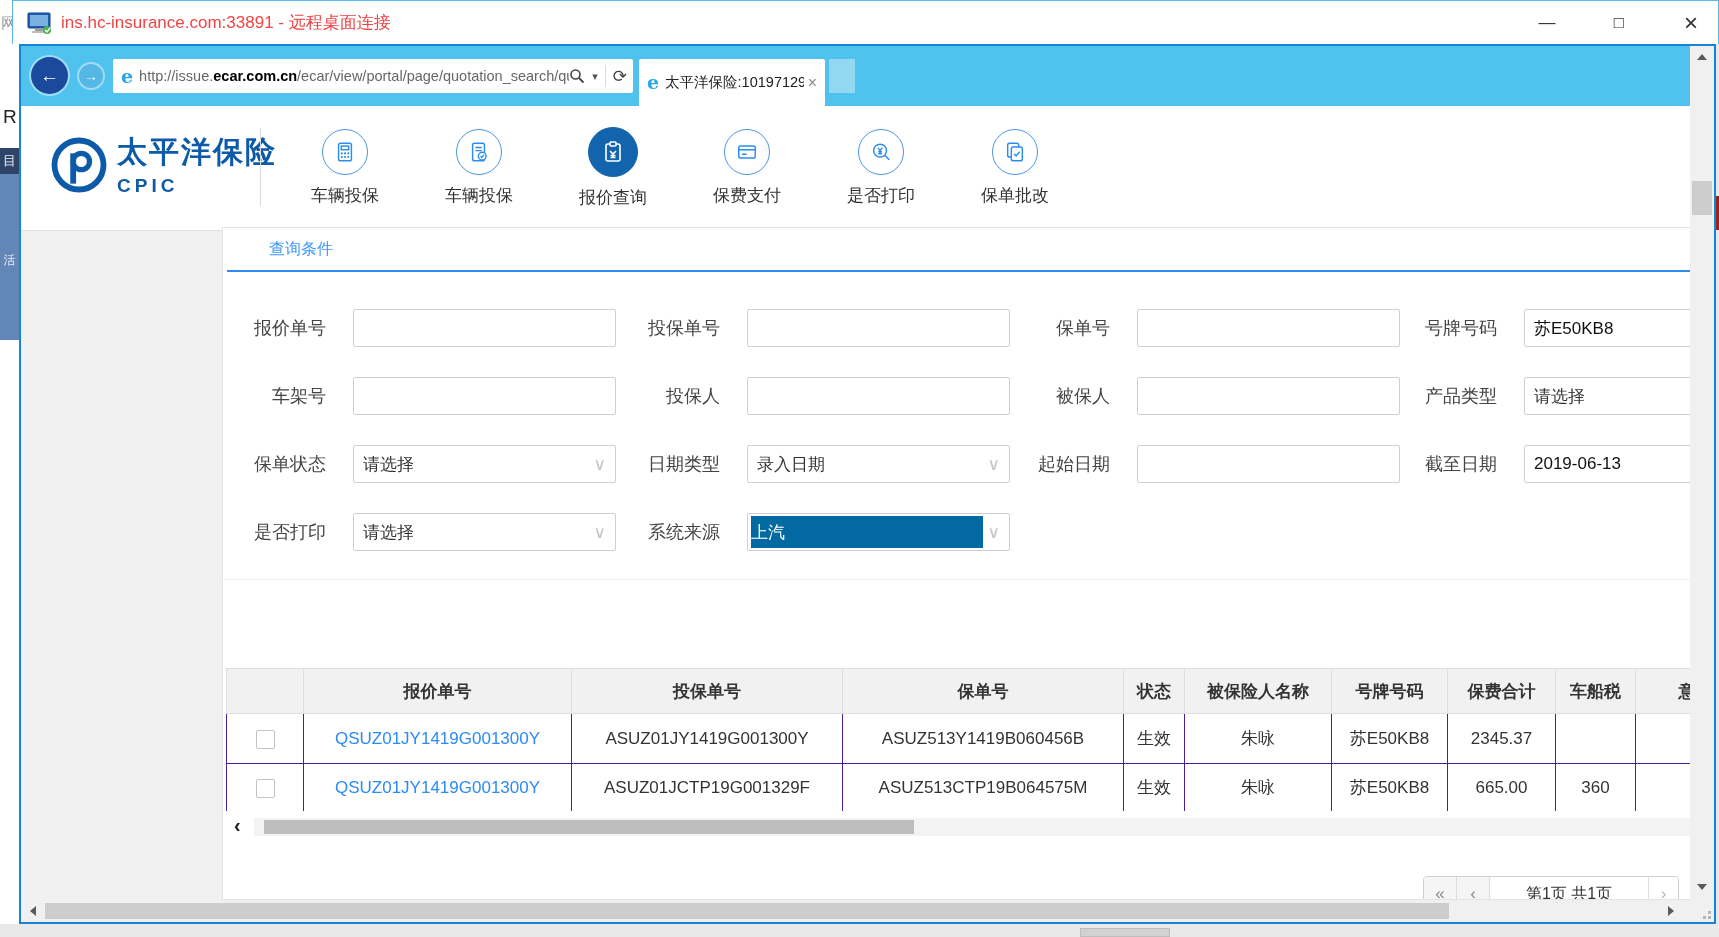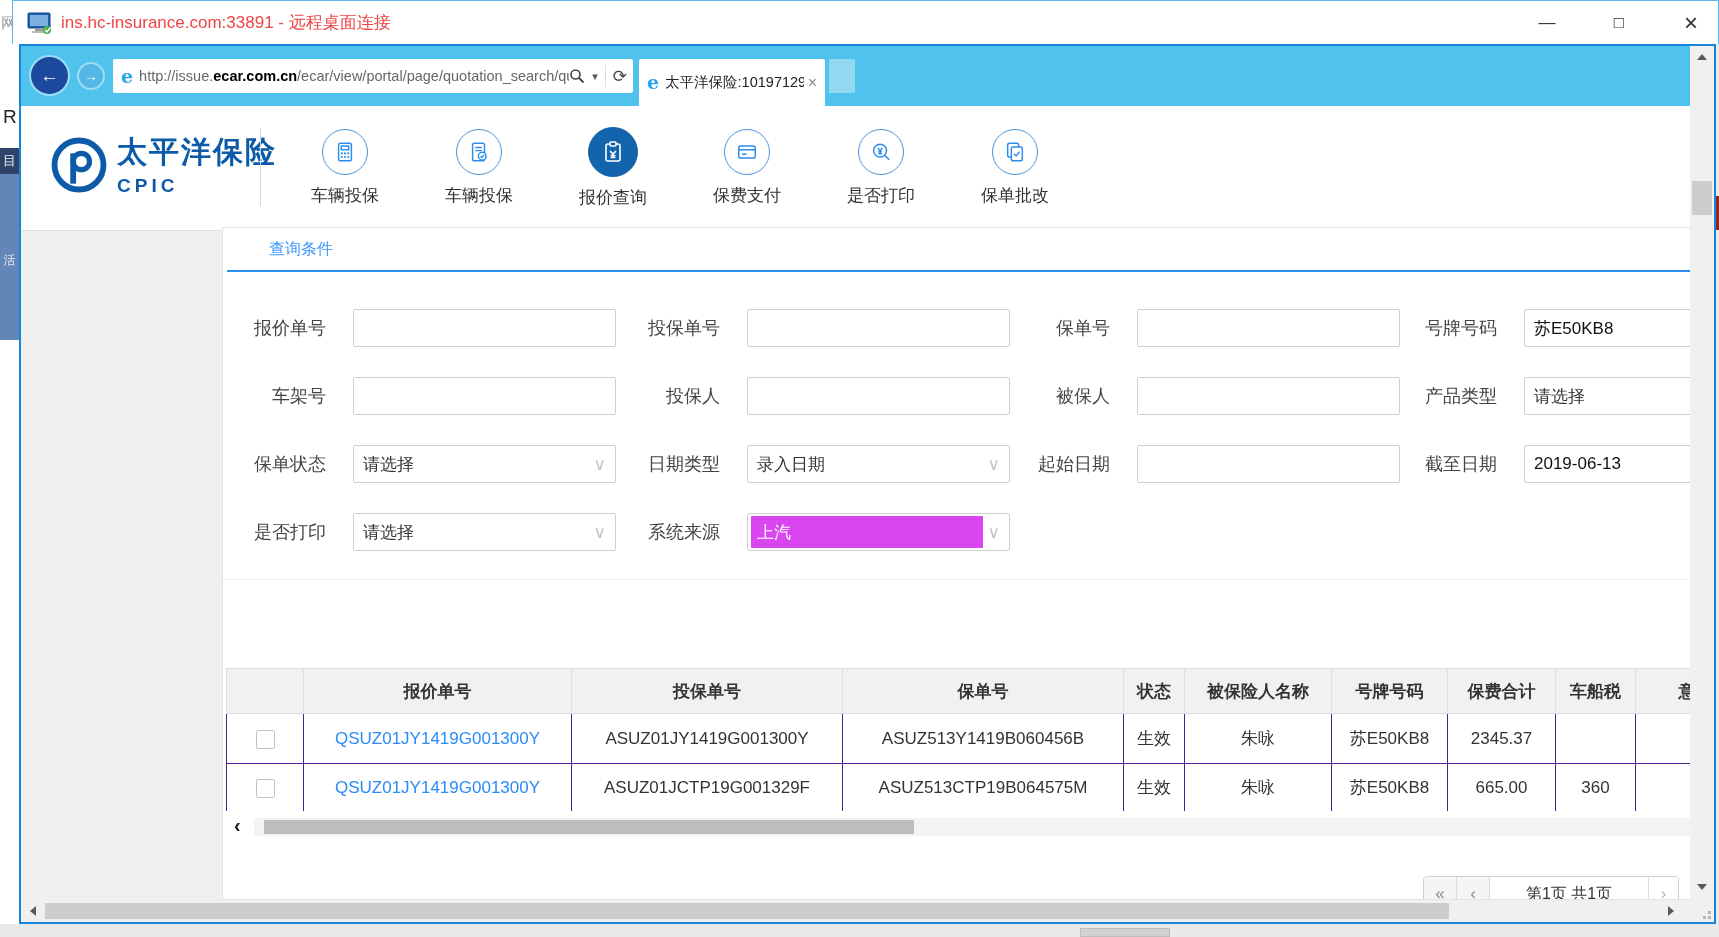--- a/index.html
+++ b/index.html
@@ -79,21 +79,21 @@
   #sec-title { left:30px; top:11px; font-size:16px; color:#3e97fa;margin-left:16px; }
   #sec-line { left:4px; top:42px; width:1471px; height:2px; background:#2d8cf0; }
 
   #form { left:0; top:81px; width:1564px; display:grid;
           grid-template-columns:130px 263px 131px 263px 127px 263px 124px 263px;
           grid-auto-rows:38px; row-gap:30px; }
   .flabel { display:flex; align-items:center; justify-content:flex-end; padding-right:27px; font-size:18px; color:#444; white-space:nowrap; }
   .ti { width:100%; height:38px; border:1px solid #cfcfcf; border-radius:2px; font-size:17px; color:#111; padding:0 9px; font-family:"Liberation Sans", sans-serif; background:#fff; }
   .sel { position:relative; width:100%; height:38px; border:1px solid #cfcfcf; border-radius:2px; background:#fff; display:flex; align-items:center; padding:0 9px; font-size:17px; color:#333; }
   .sel .chev { position:absolute; right:9px; color:#c4c4c4; font-size:17px; }
-  .sel .hl { position:absolute; left:3px; top:2px; right:26px; bottom:2px; background:#d946ef; color:#fff; display:flex; align-items:center; padding-left:6px; }
+  .sel .hl { position:absolute; left:3px; top:2px; right:26px; bottom:2px; background:#0369a1; color:#fff; display:flex; align-items:center; }
 
   #form-div { left:0; top:351px; width:1475px; height:1px; background:#f0f0f0; }
 
   #actions { left:848px; top:381px; display:flex; gap:21px; }
   .act-btn { width:52px; height:40px; border:1px solid #2287fa; border-radius:4px; background:#fff; color:#2287fa; font-size:18px; display:flex; align-items:center; justify-content:center; cursor:pointer; font-family:"Liberation Sans", sans-serif; white-space:nowrap; overflow:hidden; }
 
   
   #tbl-wrap { left:3px; top:440px; width:1472px; height:143px; overflow:hidden; }
   table { border-collapse:collapse; table-layout:fixed; width:1529px; }
   th { background:#f1f1f1; height:45px; font-size:17px; color:#333; font-weight:bold; border:1px solid #ddd; text-align:center; overflow:hidden; white-space:nowrap; }

